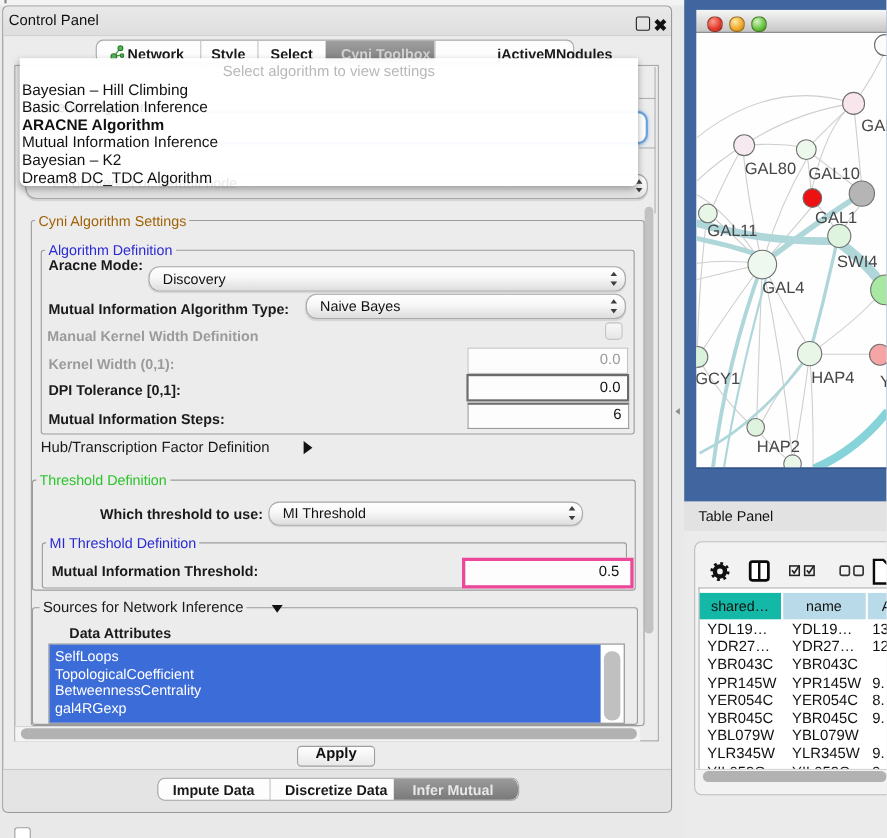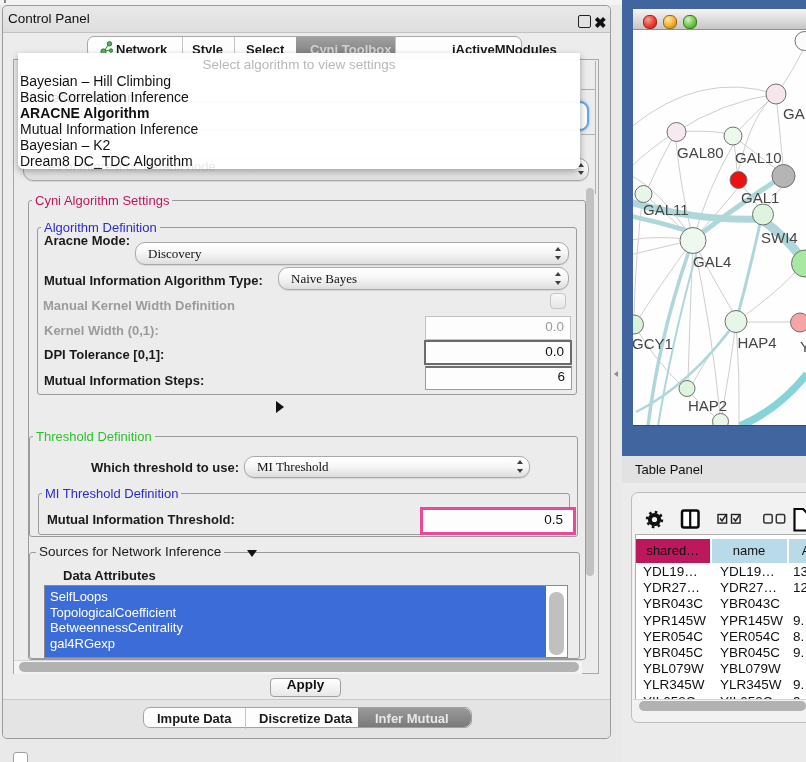--- a/index.html
+++ b/index.html
@@ -3,21 +3,21 @@
 <meta charset="utf-8">
 <style>
 html,body{margin:0;padding:0;}
 body{width:806px;height:762px;background:#e9e9e9;font-family:"Liberation Sans",sans-serif;overflow:hidden;position:relative;}
 .abs{position:absolute;}
 .b13{font-size:13px;font-weight:bold;color:#1a1a1a;white-space:nowrap;}
 .gray{color:#9b9b9b;}
 .grp{position:absolute;border:1px solid #9b9b9b;border-radius:3px;}
 .gtitle{position:absolute;background:#ececec;padding:0 3px;font-size:13px;white-space:nowrap;line-height:15px;}
 .combo{position:absolute;border:1px solid #a9a9a9;border-radius:10px;background:linear-gradient(#ffffff,#f7f7f7 45%,#e6e6e6 82%,#dedede);box-shadow:0 1px 1px rgba(0,0,0,0.10);}
-.combo .ctext{position:absolute;left:12px;top:3px;font-size:13px;color:#111;white-space:nowrap;font-family:Liberation Serif, serif;}
+.combo .ctext{position:absolute;left:12px;top:3px;font-size:13px;color:#111;white-space:nowrap;}
 .spin{position:absolute;width:0;height:0;}
 .spin.up{border-left:3.5px solid transparent;border-right:3.5px solid transparent;border-bottom:4.5px solid #3e3e3e;}
 .spin.dn{border-left:3.5px solid transparent;border-right:3.5px solid transparent;border-top:4.5px solid #3e3e3e;}
 .field{position:absolute;background:#fdfdfd;font-size:13.5px;text-align:right;white-space:nowrap;}
 .trow{height:16.2px;position:relative;}
 .c1{position:absolute;left:11px;}
 .c2{position:absolute;left:88px;}
 .c3{position:absolute;left:161px;}
 </style>
 </head>
@@ -62,21 +62,21 @@
   <div class="abs combo" style="left:20px;top:152px;width:564px;height:21px;"></div>
   <div class="abs spin up" style="left:575px;top:157px;"></div>
   <div class="abs spin dn" style="left:575px;top:165px;"></div>
 
   <div class="abs" style="left:583px;top:182px;width:8px;height:388px;background:#c2c2c2;border-radius:5px;"></div>
 
   <div class="abs" style="left:11px;top:654px;width:568px;height:13px;background:#f4f4f4;border-top:1px solid #d6d6d6;"></div>
   <div class="abs" style="left:16px;top:656px;width:560px;height:10px;background:#b2b2b2;border-radius:5px;"></div>
 
   <div class="grp" style="left:25px;top:194px;width:556px;height:458px;"></div>
-  <div class="gtitle" style="left:29px;top:187px;color:#be185d;">Cyni Algorithm Settings</div>
+  <div class="gtitle" style="left:29px;top:187px;color:#a16207;">Cyni Algorithm Settings</div>
 
   <div class="grp" style="left:34px;top:221px;width:538px;height:166px;"></div>
   <div class="gtitle" style="left:38px;top:214px;color:#2a2ad4;">Algorithm Definition</div>
 
   <div class="abs b13" style="left:41px;top:227px;">Aracne Mode:</div>
   <div class="combo" style="left:132px;top:236px;width:432px;height:21px;">
     <div class="ctext">Discovery</div>
   </div>
   <div class="abs spin up" style="left:552px;top:241px;"></div>
   <div class="abs spin dn" style="left:552px;top:250px;"></div>
@@ -93,20 +93,21 @@
 
   <div class="abs b13 gray" style="left:41px;top:317px;">Kernel Width (0,1):</div>
   <div class="field" style="left:422px;top:310px;width:138px;height:20px;border:1px solid #c2c2c2;color:#9b9b9b;padding:2px 6px 0 0;">0.0</div>
 
   <div class="abs b13" style="left:41px;top:341px;">DPI Tolerance [0,1]:</div>
   <div class="field" style="left:421px;top:334px;width:138px;height:19px;border:2px solid #6b6b6b;color:#111;padding:2px 6px 0 0;">0.0</div>
 
   <div class="abs b13" style="left:41px;top:367px;">Mutual Information Steps:</div>
   <div class="field" style="left:422px;top:360px;width:139px;height:20px;border:1px solid #9b9b9b;border-top:2px solid #6f6f6f;color:#111;padding:1px 6px 0 0;">6</div>
 
+  <div class="abs" style="left:34px;top:393px;font-size:13.5px;color:#1a1a1a;white-space:nowrap;">Hub/Transcription Factor Definition</div>
   <div class="abs" style="left:273px;top:395px;width:0;height:0;border-top:6px solid transparent;border-bottom:6px solid transparent;border-left:8px solid #111;"></div>
 
   <div class="grp" style="left:26px;top:430px;width:547px;height:99px;"></div>
   <div class="gtitle" style="left:30px;top:423px;color:#2bc42b;">Threshold Definition</div>
 
   <div class="abs b13" style="left:88px;top:454px;">Which threshold to use:</div>
   <div class="combo" style="left:241px;top:450px;width:284px;height:20px;">
     <div class="ctext" style="top:2px;">MI Threshold</div>
   </div>
   <div class="abs spin up" style="left:514px;top:454px;"></div>
@@ -247,21 +248,21 @@
     <line x1="689.2" y1="509.5" x2="689.2" y2="526.5" stroke="#0a0a0a" stroke-width="2.2"></line>
     <rect x="717" y="513.5" width="8.6" height="8.6" fill="none" stroke="#222" stroke-width="1.4"></rect>
     <path d="M 719 517.3 l 2 2.6 l 4.4 -6.5" fill="none" stroke="#222" stroke-width="1.5"></path>
     <rect x="730.5" y="513.5" width="8.6" height="8.6" fill="none" stroke="#222" stroke-width="1.4"></rect>
     <path d="M 732.5 517.3 l 2 2.6 l 4.4 -6.5" fill="none" stroke="#222" stroke-width="1.5"></path>
     <rect x="762.8" y="513.6" width="8.4" height="8.4" rx="1.5" fill="none" stroke="#333" stroke-width="1.5"></rect>
     <rect x="775.3" y="513.6" width="8.4" height="8.4" rx="1.5" fill="none" stroke="#333" stroke-width="1.5"></rect>
     <path d="M 793.5 508 h 8.5 l 6 6 v 15.5 h -14.5 z" fill="#fff" stroke="#0a0a0a" stroke-width="2.2"></path>
   </svg>
 
-  <div class="abs" style="left:4px;top:46px;width:73.5px;height:24px;background:#be185d;text-align:center;font-size:13px;line-height:24px;color:#111;">shared…</div>
+  <div class="abs" style="left:4px;top:46px;width:73.5px;height:24px;background:#14b8a6;text-align:center;font-size:13px;line-height:24px;color:#111;">shared…</div>
   <div class="abs" style="left:79.5px;top:46px;width:75px;height:24px;background:#b9dbe9;text-align:center;font-size:13px;line-height:24px;color:#111;">name</div>
   <div class="abs" style="left:156.5px;top:46px;width:48px;height:24px;background:#b9dbe9;text-align:center;font-size:13px;line-height:24px;color:#111;">A…</div>
 
   <div class="abs" style="left:0;top:71px;width:200px;height:136px;overflow:hidden;font-size:13.5px;color:#111;">
     <div class="trow">
         <span class="c1">YDL19…</span>
         <span class="c2">YDL19…</span>
         <span class="c3">13</span>
       </div>
     <div class="trow">

